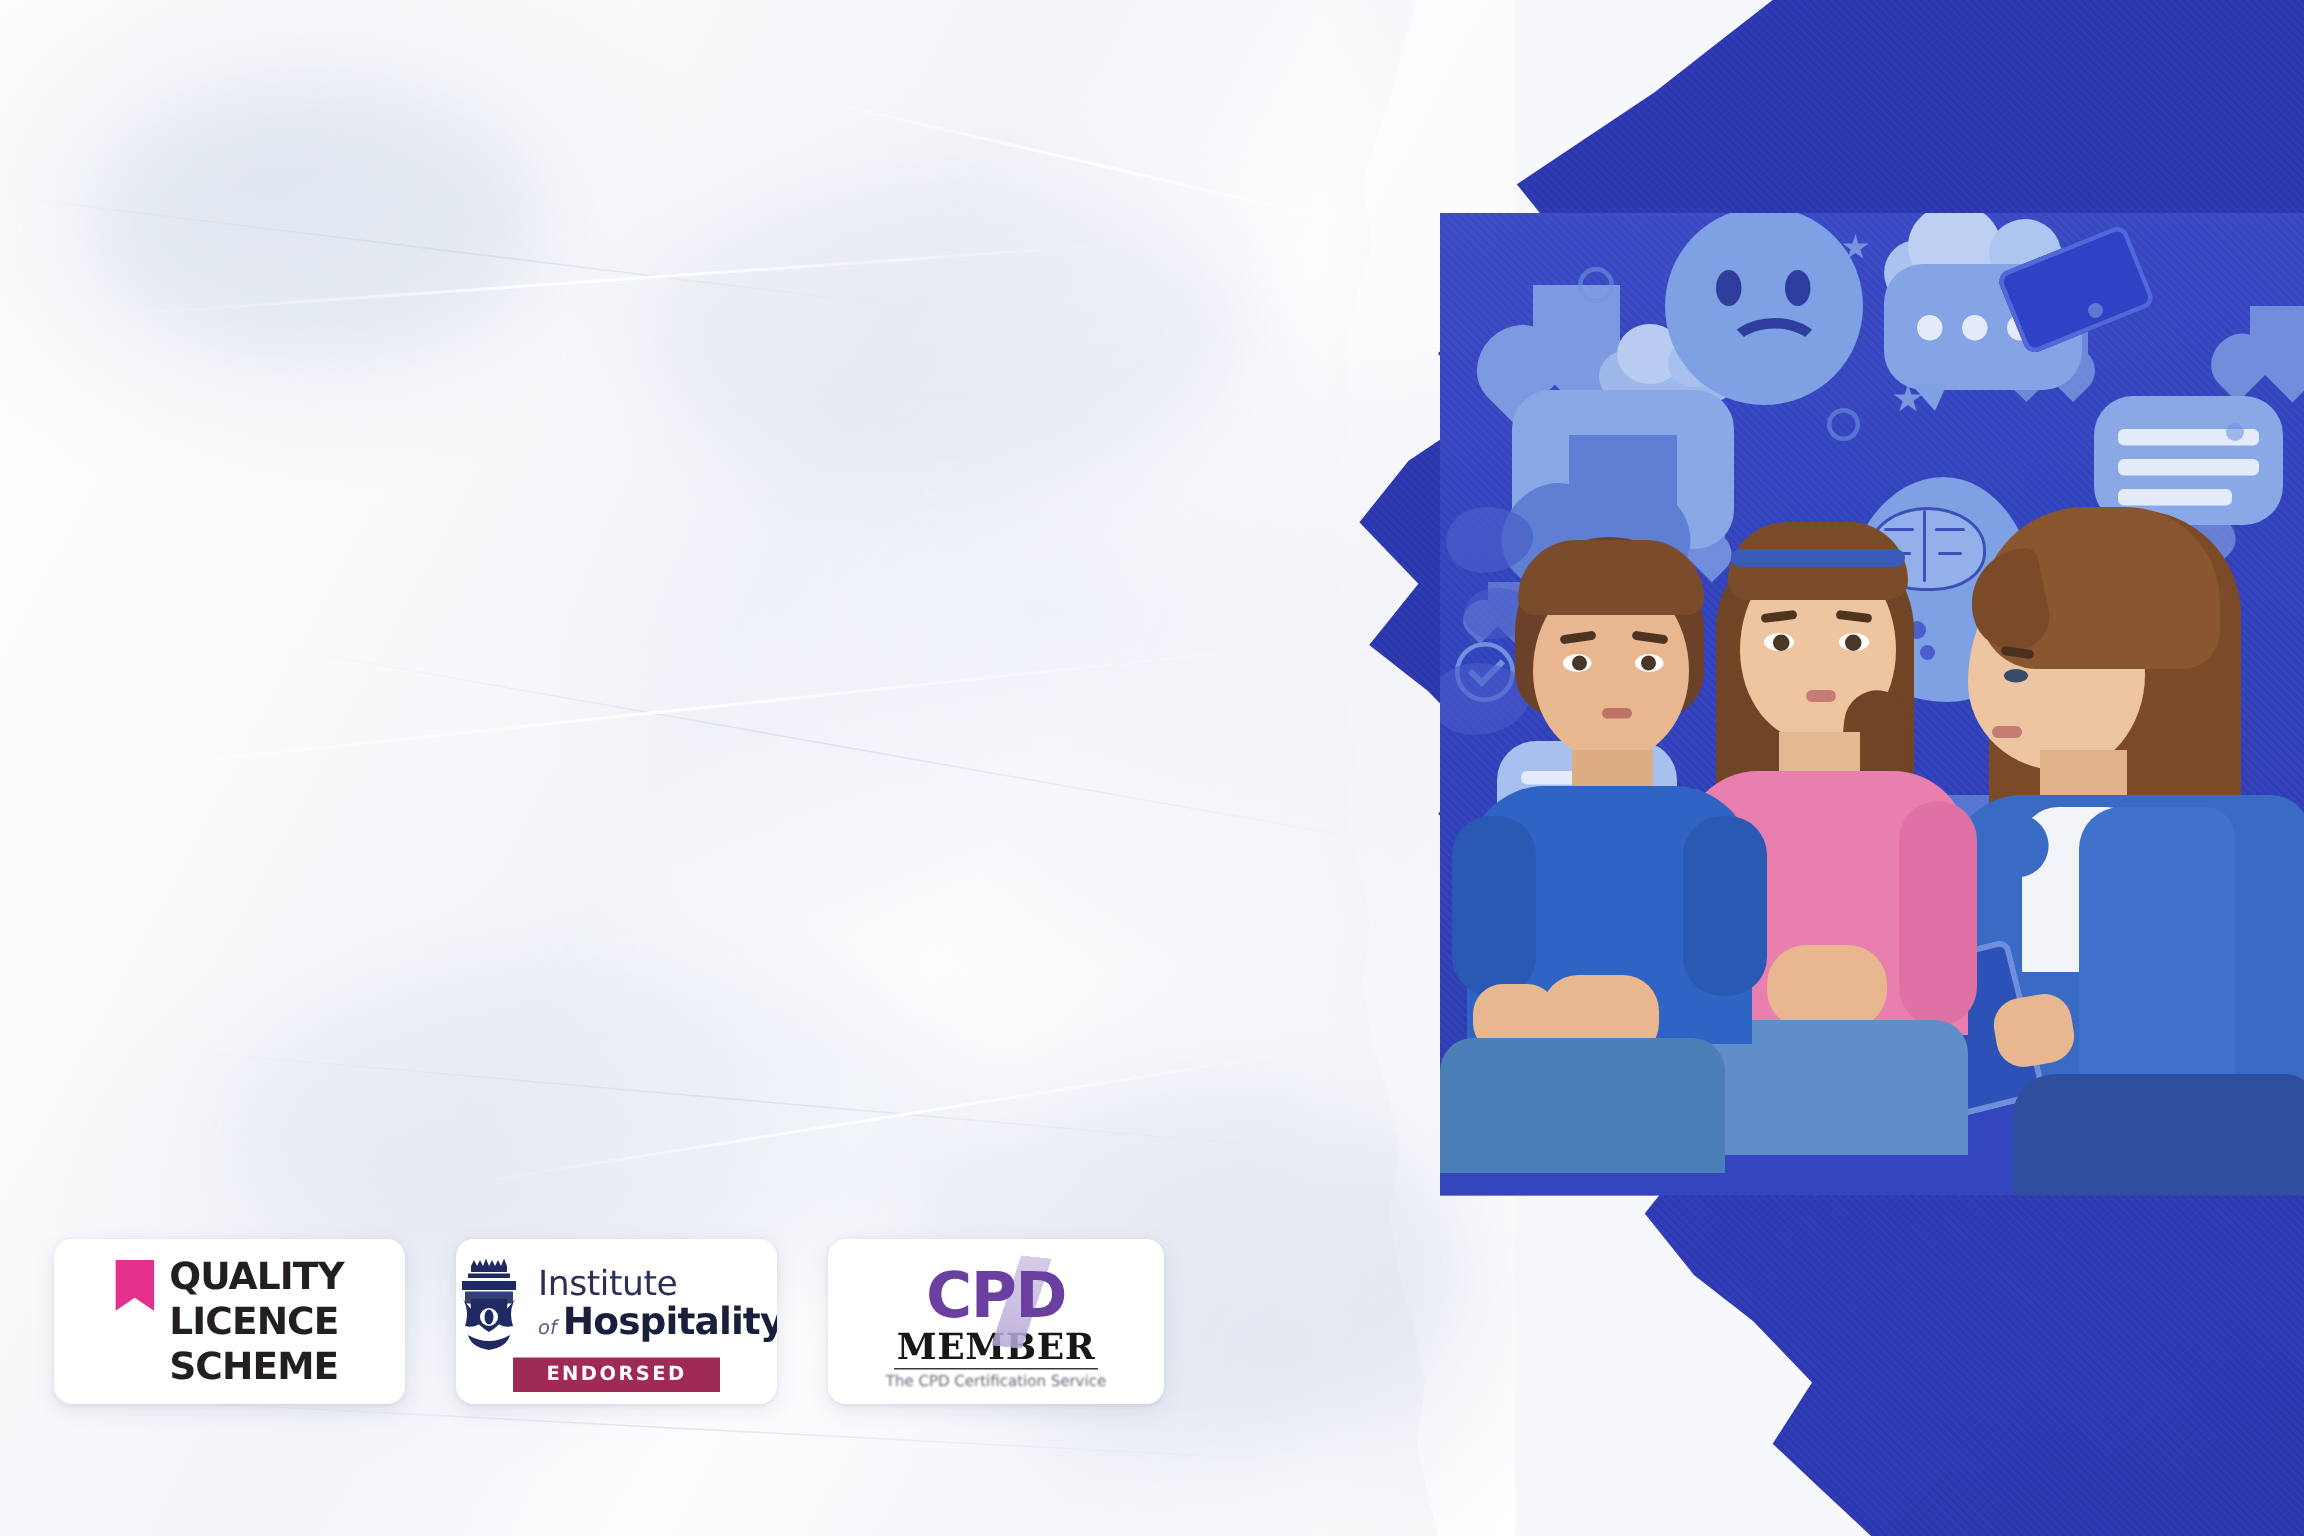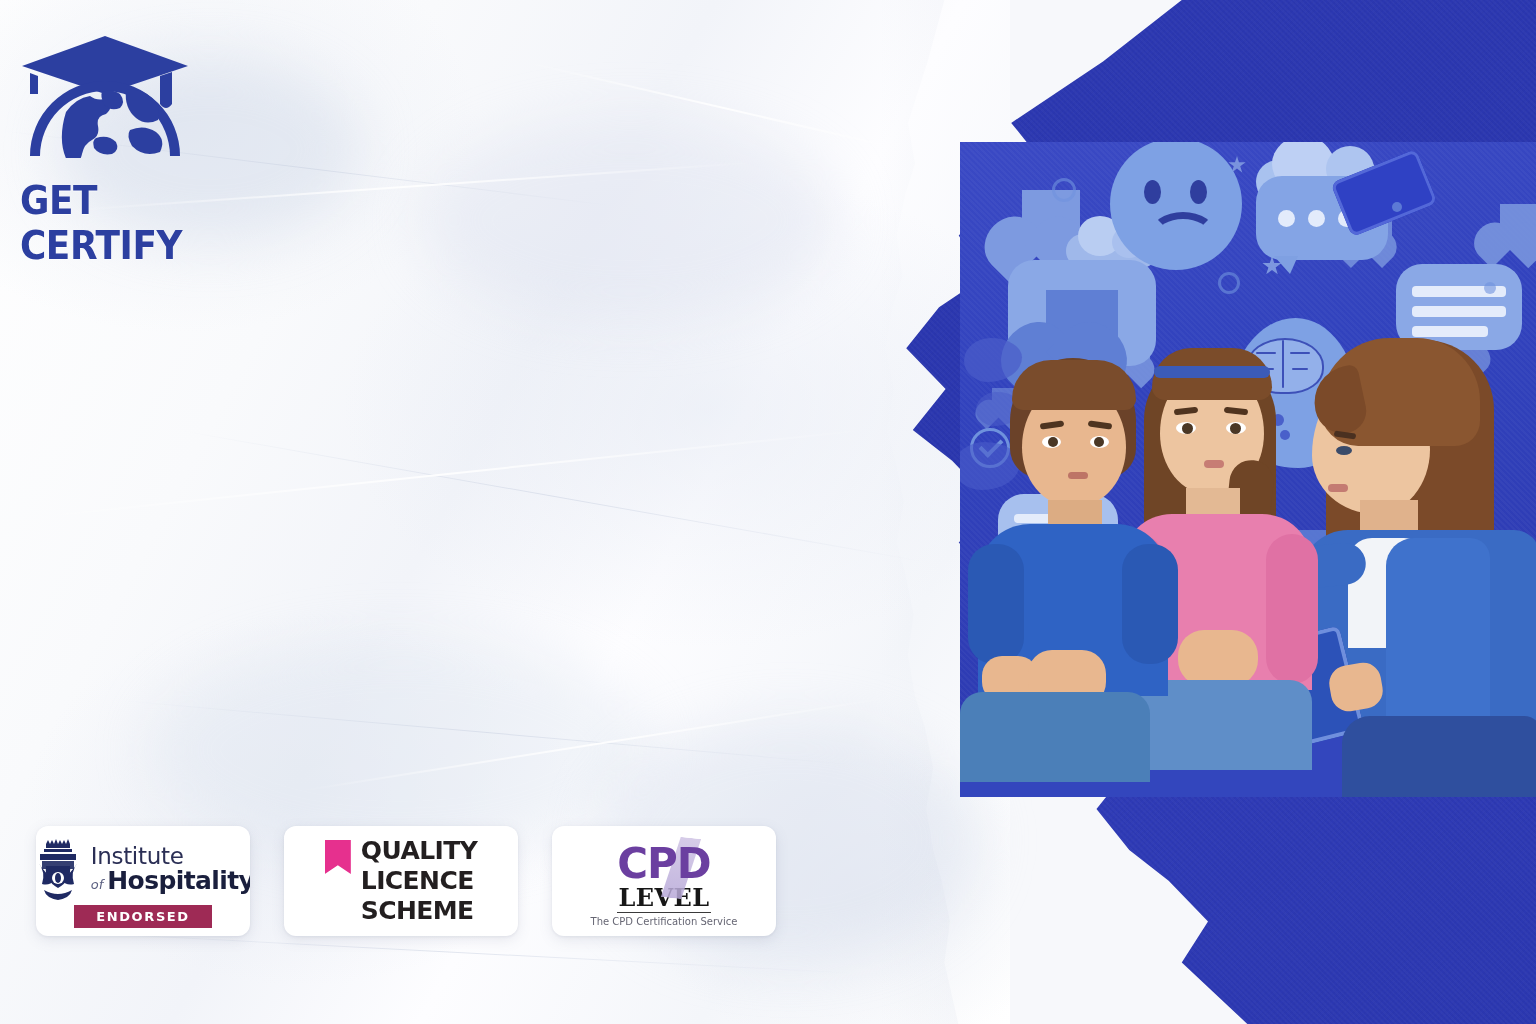--- a/index.html
+++ b/index.html
@@ -343,40 +343,34 @@
       <div style="position:absolute;left:8px;top:174px;width:190px;height:172px;background:#2f63c4;border-radius:52px 52px 0 0;"></div>
       <div style="position:absolute;left:-2px;top:194px;width:56px;height:120px;background:#2a59b4;border-radius:26px;"></div>
       <div style="position:absolute;left:152px;top:194px;width:56px;height:120px;background:#2a59b4;border-radius:26px;"></div>
       <div style="position:absolute;left:12px;top:306px;width:56px;height:46px;background:#e8b78f;border-radius:20px;"></div>
       <div style="position:absolute;left:58px;top:300px;width:78px;height:56px;background:#e8b78f;border-radius:24px;"></div>
       <div style="position:absolute;left:-10px;top:342px;width:190px;height:90px;background:#4b7fb8;border-radius:22px 22px 0 0;"></div>
     </div>
 
   </div>
 
-  <div class="logo">
-    <svg class="logo-mark" viewBox="0 0 190 130">
-      <g fill="#2c3fa0">
-        <path d="M95 8 L178 38 L95 66 L12 38 Z"></path>
-        <path d="M150 48 L162 44 L162 76 Q156 84 150 76 Z"></path>
-        <path d="M20 45 L28 48 L28 66 L20 66 Z"></path>
-        <path d="M20 128 A75 75 0 0 1 170 128 L160 128 A65 65 0 0 0 30 128 Z"></path>
-        <path d="M40 128 A55 55 0 0 1 150 128 Z" opacity="0"></path>
-        <path d="M56 84 q10 -14 24 -16 q8 6 18 2 q6 10 -2 16 q-10 2 -8 12 q2 10 -6 14 q-8 4 -10 14 q-2 10 -12 12 q-14 -22 -4 -54 Z"></path>
-        <path d="M92 64 q10 -4 18 2 q6 8 0 14 q-10 4 -16 -4 q-4 -8 -2 -12 Z"></path>
-        <path d="M116 62 q16 -2 26 8 q10 10 6 22 q-12 6 -22 -2 q-12 -10 -10 -28 Z"></path>
-        <path d="M120 102 q14 -6 26 2 q10 8 4 20 q-16 6 -28 -6 q-6 -10 -2 -16 Z"></path>
-        <path d="M86 110 q12 -4 20 4 q4 8 -4 12 q-12 2 -18 -6 q-2 -8 2 -10 Z"></path>
-      </g>
-    </svg>
-    <div class="logo-word">GET CERTIFY</div>
-  </div>
 
 
   <div class="badges">
+
+    <div class="badge qls">
+      <div class="qls-inner">
+        <div class="qls-ribbon"></div>
+        <div class="qls-text">
+          <div>QUALITY</div>
+          <div>LICENCE</div>
+          <div>SCHEME</div>
+        </div>
+      </div>
+    </div>
 
     <div class="badge ioh">
       <div class="ioh-inner">
         <div class="ioh-top">
           <svg class="ioh-crest" viewBox="0 0 52 62">
             <g fill="#1f2a63">
               <path d="M14 6 l2 -4 2 4 2 -4 2 4 2 -5 2 5 2 -4 2 4 2 -4 2 4 2 -5 2 5 v4 H14 Z"></path>
               <rect x="12" y="11" width="28" height="3"></rect>
               <path d="M8 16 h36 v6 H8 Z"></path>
               <path d="M10 23 h32 v8 H10 Z" opacity=".9"></path>
@@ -393,35 +387,24 @@
             <div class="ioh-w2row">
               <span class="ioh-of">of</span>
               <span class="ioh-w2">Hospitality</span>
             </div>
           </div>
         </div>
         <div class="ioh-endorsed">ENDORSED</div>
       </div>
     </div>
 
-    <div class="badge qls">
-      <div class="qls-inner">
-        <div class="qls-ribbon"></div>
-        <div class="qls-text">
-          <div>QUALITY</div>
-          <div>LICENCE</div>
-          <div>SCHEME</div>
-        </div>
-      </div>
-    </div>
-
     <div class="badge cpd">
       <div class="cpd-inner">
         <div class="cpd-swoosh"></div>
         <div class="cpd-word">CPD</div>
-        <div class="cpd-member">LEVEL</div>
+        <div class="cpd-member">MEMBER</div>
         <div class="cpd-sub">The CPD Certification Service</div>
       </div>
     </div>
 
   </div>
 
 </div>
 
 </body></html>

